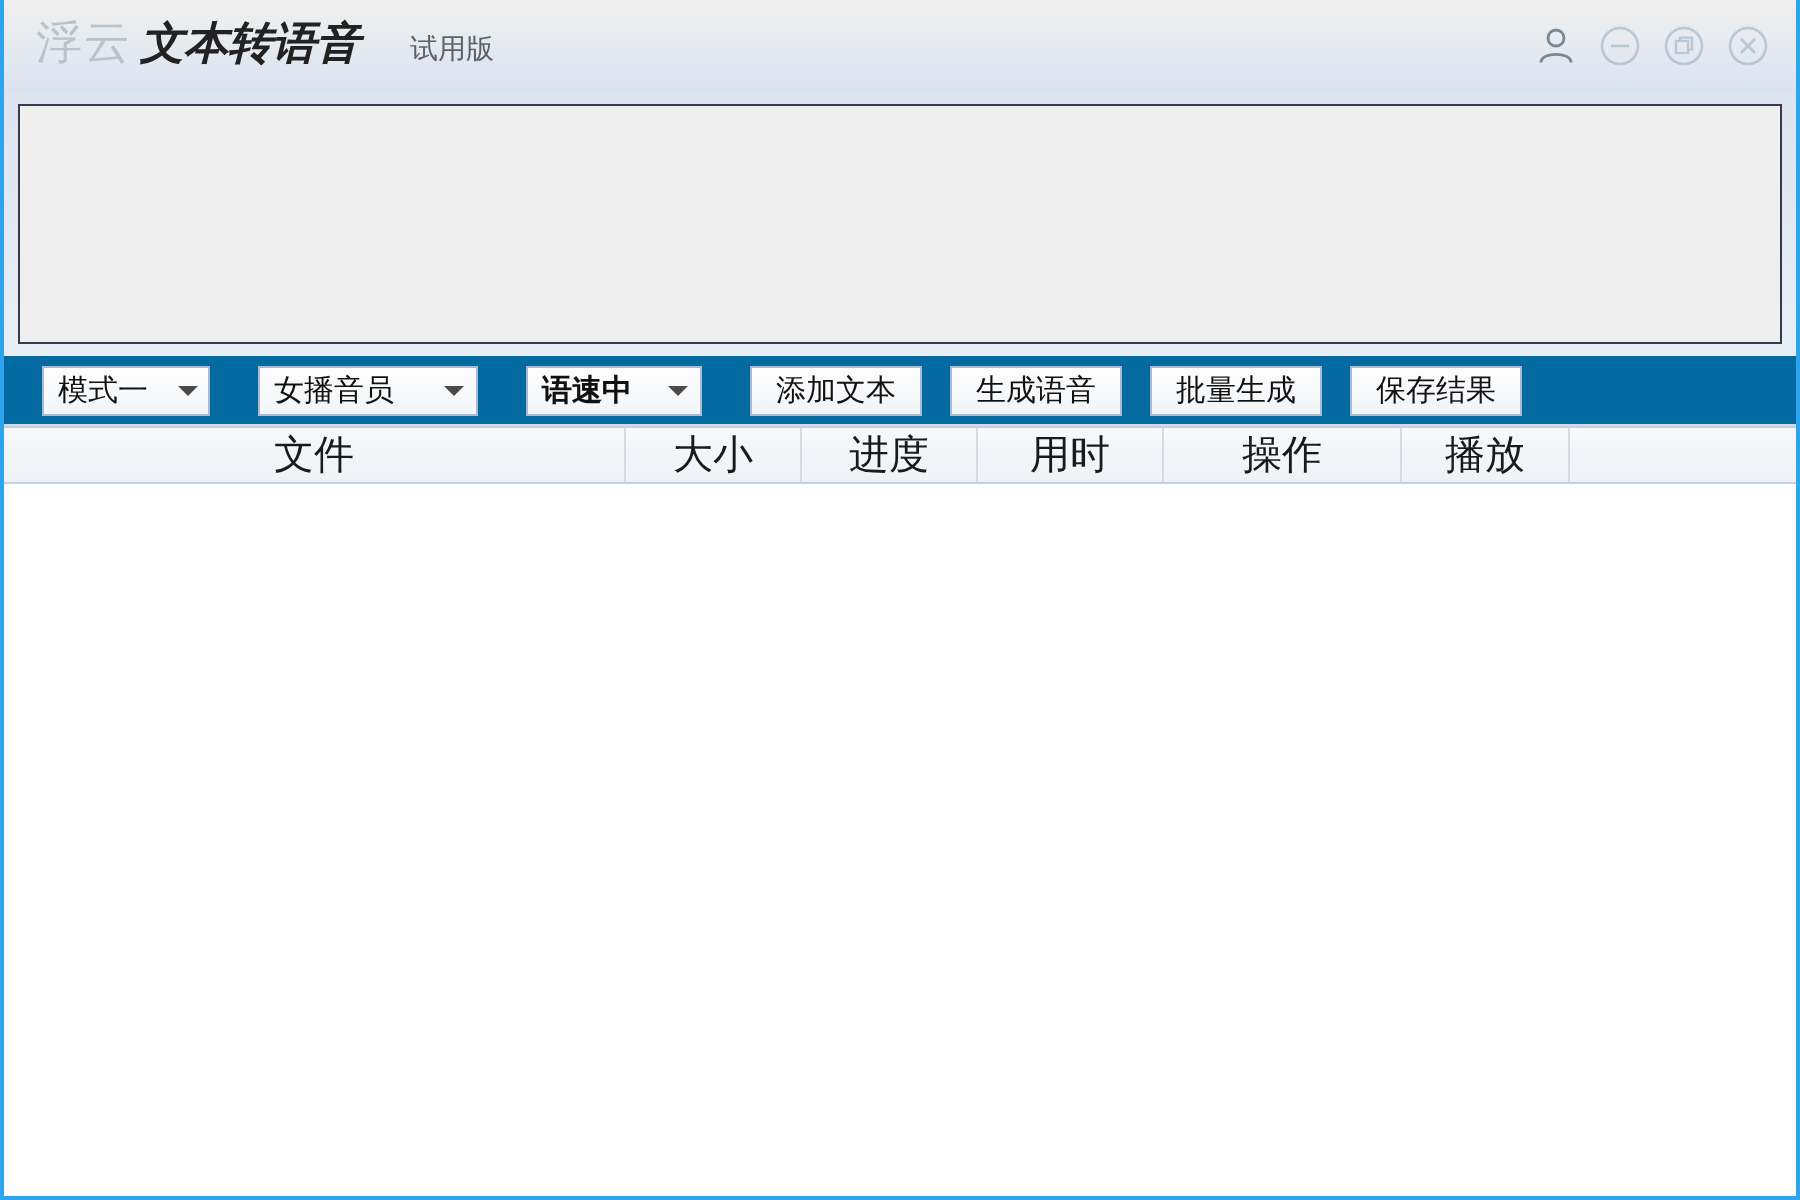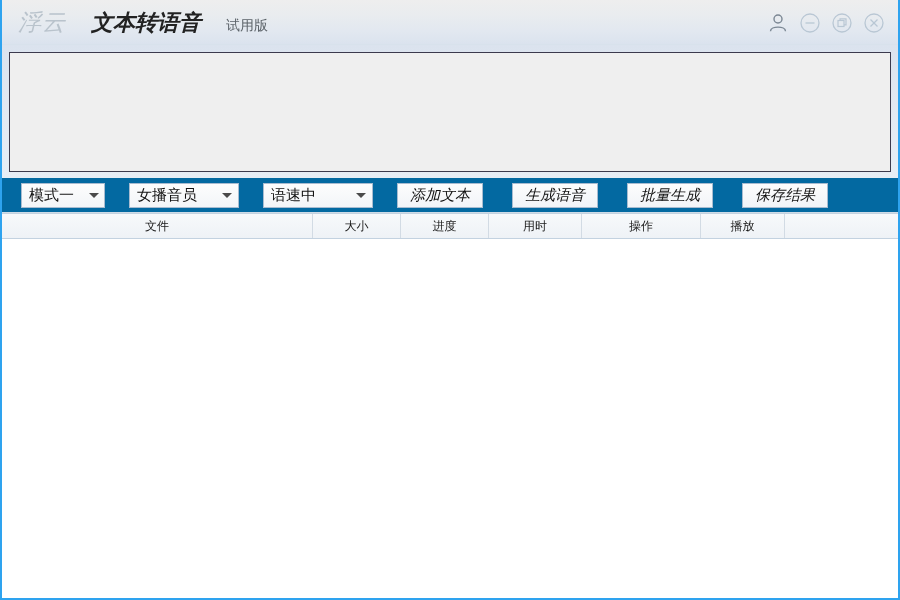--- a/index.html
+++ b/index.html
@@ -36,26 +36,25 @@
     flex: 0 0 45px;
     background: linear-gradient(to bottom, #eeeeee 0%, #e9ecef 35%, #e2e8f0 70%, #dbe3ee 100%);
     display: flex;
     align-items: center;
     box-sizing: border-box;
     padding-left: 16px;
     border-bottom: 1px solid #d8e2ec;
   }
   .brand {
     font-family: "DejaVu Serif", "Liberation Serif", serif;
-    font-style: italic;
     font-size: 23px;
     color: #b9c3cc;
     letter-spacing: 1px;
     line-height: 1;
-    margin-right: 25px;
+    margin-right: 4px;
     user-select: none;
   }
   .app-title {
     font-family: "DejaVu Serif", "Liberation Serif", serif;
     font-weight: bold;
     font-style: italic;
     font-size: 22px;
     color: #222222;
     line-height: 1;
     margin-right: 25px;
@@ -146,56 +145,55 @@
     margin-top: -2px;
     width: 0;
     height: 0;
     border-left: 5px solid transparent;
     border-right: 5px solid transparent;
     border-top: 5px solid #4a4a4a;
   }
   .combo.c1 { width: 84px; margin-right: 24px; padding-right: 17px; }
   .combo.c1 .caret { right: 5px; }
   .combo.c2 { width: 110px; margin-right: 24px; }
-  .combo.c3 { width: 110px; margin-right: 24px; }
+  .combo.c3 { width: 88px; margin-right: 24px; font-weight: bold; }
 
   .tbtn {
     height: 25px;
     box-sizing: border-box;
     border: 1px solid #a9bcd0;
     background: linear-gradient(to bottom, #fdfdfd 0%, #f1f4f8 100%);
     font-size: 15px;
     color: #111;
     display: flex;
     align-items: center;
     justify-content: center;
     padding: 0 12px;
-    margin-right: 29px;
+    margin-right: 14px;
     cursor: pointer;
     user-select: none;
     white-space: nowrap;
     font-family: "DejaVu Sans", "Liberation Sans", sans-serif;
-    font-style: italic;
   }
 
   
   .table-head {
     flex: 0 0 26px;
     box-sizing: border-box;
     display: flex;
     background: linear-gradient(to bottom, #f7f9fb 0%, #eef2f6 100%);
     border-top: 1px solid #c3d2e0;
     border-bottom: 1px solid #c3d2e0;
   }
   .th {
     box-sizing: border-box;
     display: flex;
     align-items: center;
     justify-content: center;
-    font-size: 12px;
+    font-size: 20px;
     color: #1a1a1a;
     border-right: 1px solid #d2dbe4;
     cursor: pointer;
     user-select: none;
     white-space: nowrap;
     overflow: hidden;
   }
   .th:last-child { border-right: none; }
 
   .table-body {

